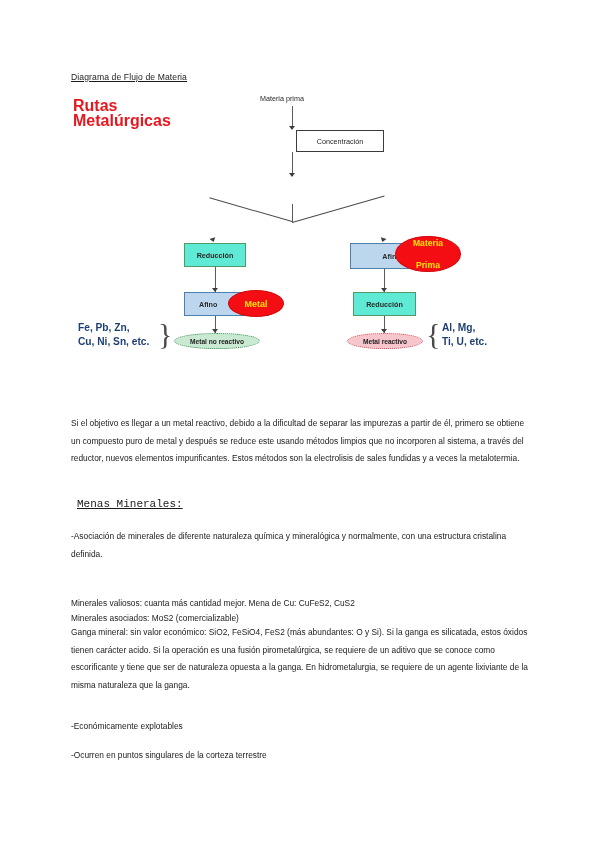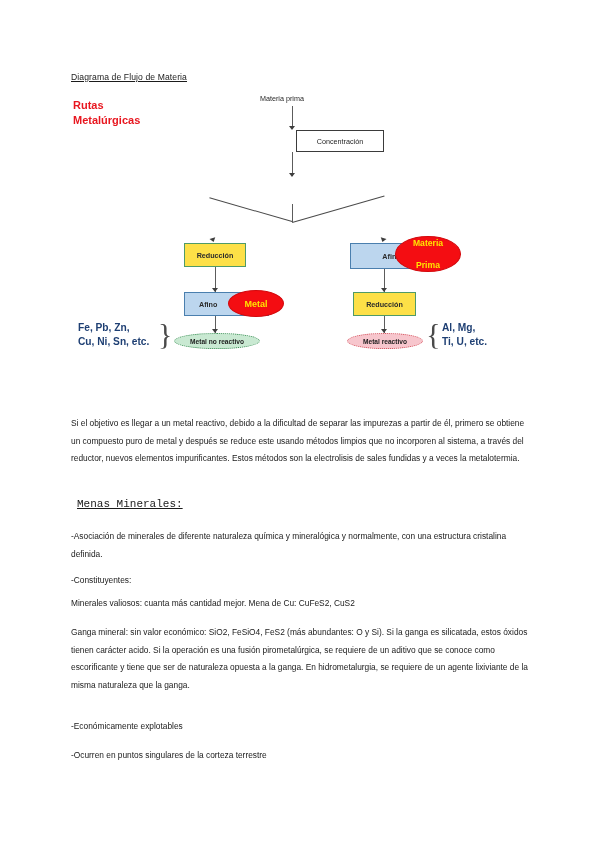--- a/index.html
+++ b/index.html
@@ -37,21 +37,21 @@
     position: absolute;
     left: 60px;
     top: 88px;
     width: 480px;
     height: 280px;
   }
   .rutas {
     position: absolute;
     left: 13px;
     top: 10px;
-    font-size: 11px;
+    font-size: 16px;
     font-weight: bold;
     color: #e8161f;
     line-height: 15px;
   }
 
   .node {
     position: absolute;
     box-sizing: border-box;
     display: flex;
     align-items: center;
@@ -65,21 +65,21 @@
     background: #ffffff;
     border: 1px solid #3b3b3b;
   }
   .node.pink {
     background: #f9c2c6;
     border: 1px solid #d33a45;
     font-weight: bold;
     color: #232323;
   }
   .node.green {
-    background: #fde047;
+    background: #5eead4;
     border: 1px solid #4f9a68;
     font-weight: bold;
     color: #2b2b2b;
   }
   .node.blue {
     background: #bcd6ee;
     border: 1px solid #4a7fae;
     font-weight: bold;
     color: #2b2b2b;
   }
@@ -264,22 +264,22 @@
       <div>Ti, U, etc.</div>
     </div>
 
   </div>
 
   <div class="para" style="top:415px;">Si el objetivo es llegar a un metal reactivo, debido a la dificultad de separar las impurezas a partir de él, primero se obtiene un compuesto puro de metal y después se reduce este usando métodos limpios que no incorporen al sistema, a través del reductor, nuevos elementos impurificantes. Estos métodos son la electrolisis de sales fundidas y a veces la metalotermia.</div>
 
   <div class="section-head" style="top:498px;">Menas Minerales:</div>
 
   <div class="para" style="top:528px;">-Asociación de minerales de diferente naturaleza química y mineralógica y normalmente, con una estructura cristalina definida.</div>
-  <div class="para" style="top:572px;">-Constituyentes:</div>
 
   <div class="para tight" style="top:596px;">Minerales valiosos: cuanta más cantidad mejor. Mena de Cu: CuFeS2, CuS2</div>
+  <div class="para tight" style="top:611px;">Minerales asociados: MoS2 (comercializable)</div>
 
   <div class="para" style="top:624px;">Ganga mineral: sin valor económico: SiO2, FeSiO4, FeS2 (más abundantes: O y Si). Si la ganga es silicatada, estos óxidos tienen carácter acido. Si la operación es una fusión pirometalúrgica, se requiere de un aditivo que se conoce como escorificante y tiene que ser de naturaleza opuesta a la ganga. En hidrometalurgia, se requiere de un agente lixiviante de la misma naturaleza que la ganga.</div>
 
   <div class="para" style="top:747px;">-Ocurren en puntos singulares de la corteza terrestre</div>
   <div class="para" style="top:718px;">-Económicamente explotables</div>
 
 </div>
 
 </body></html>

